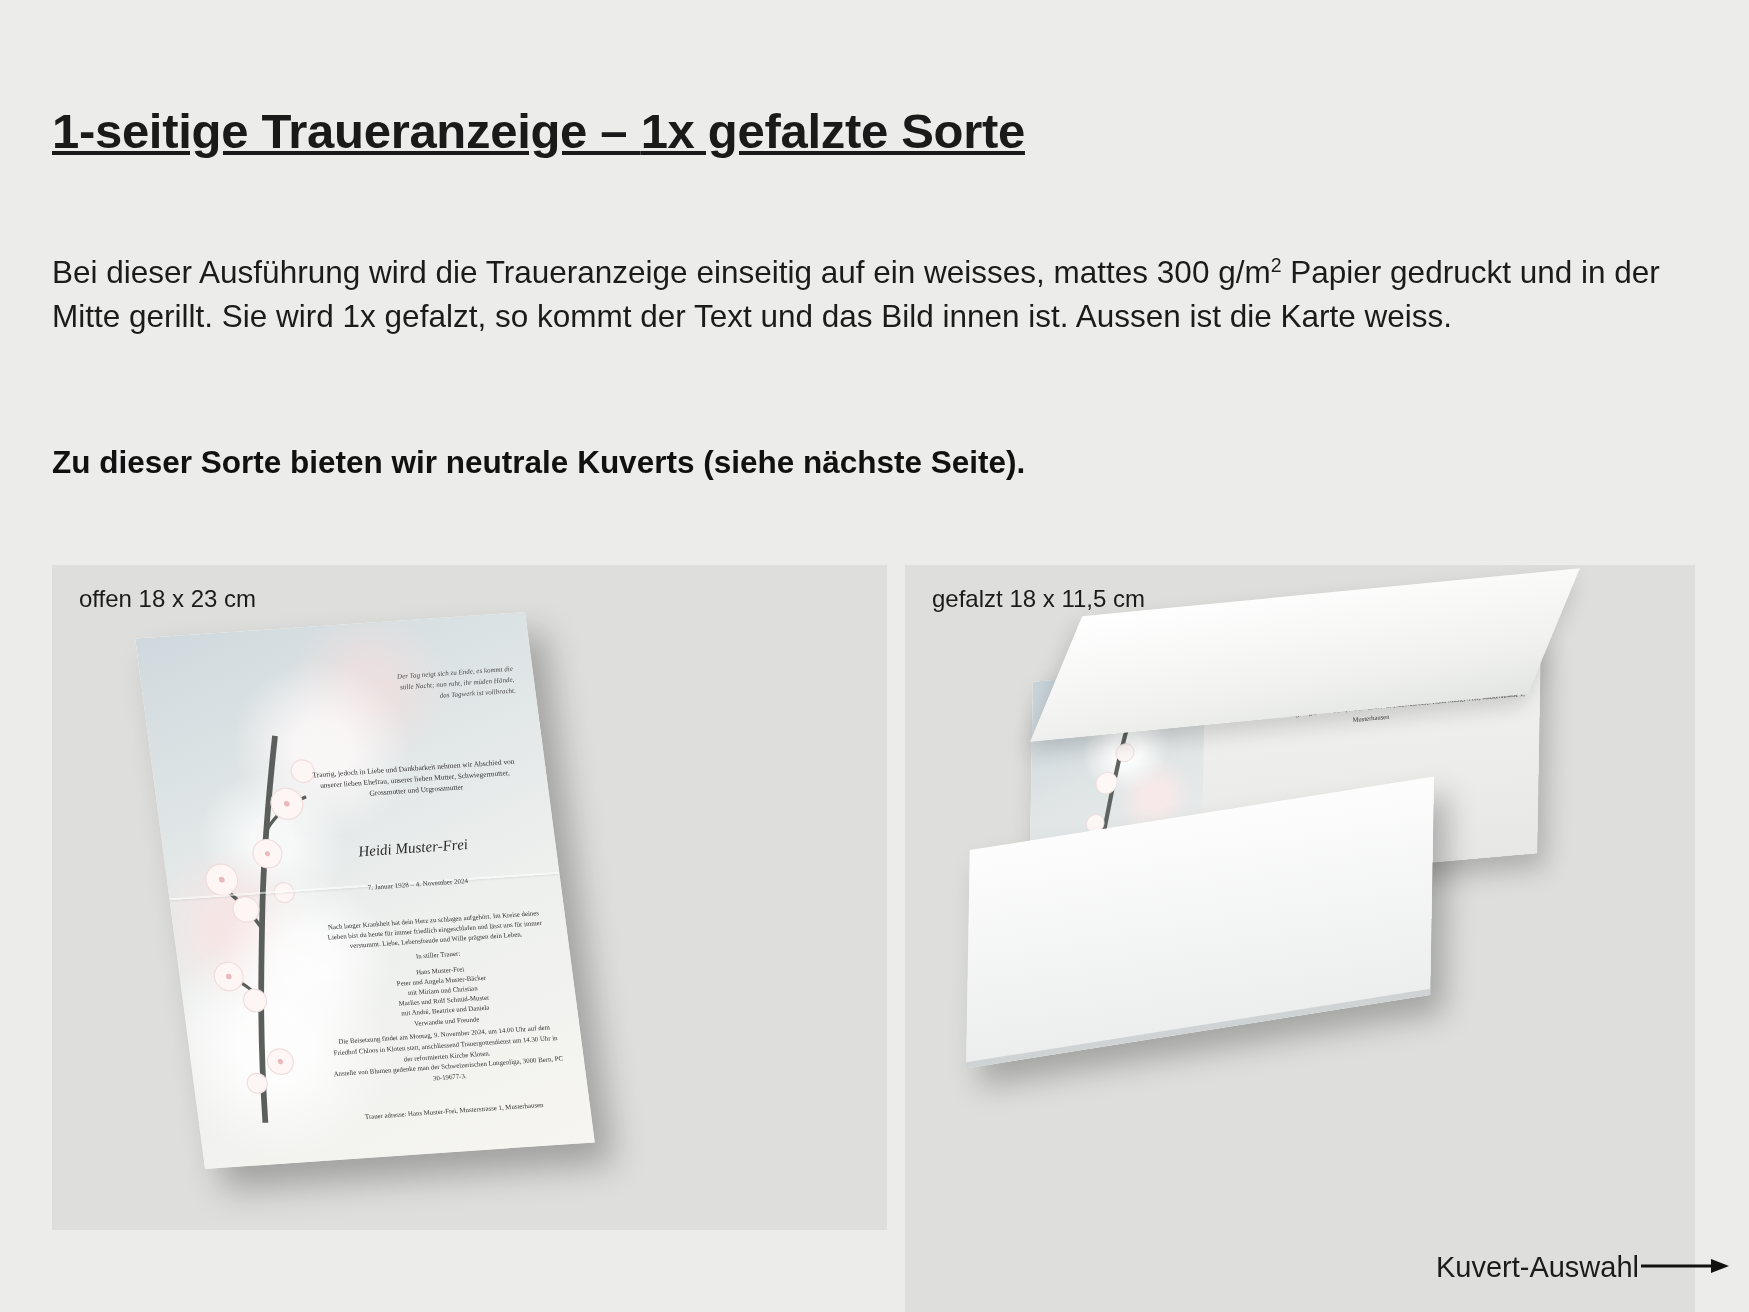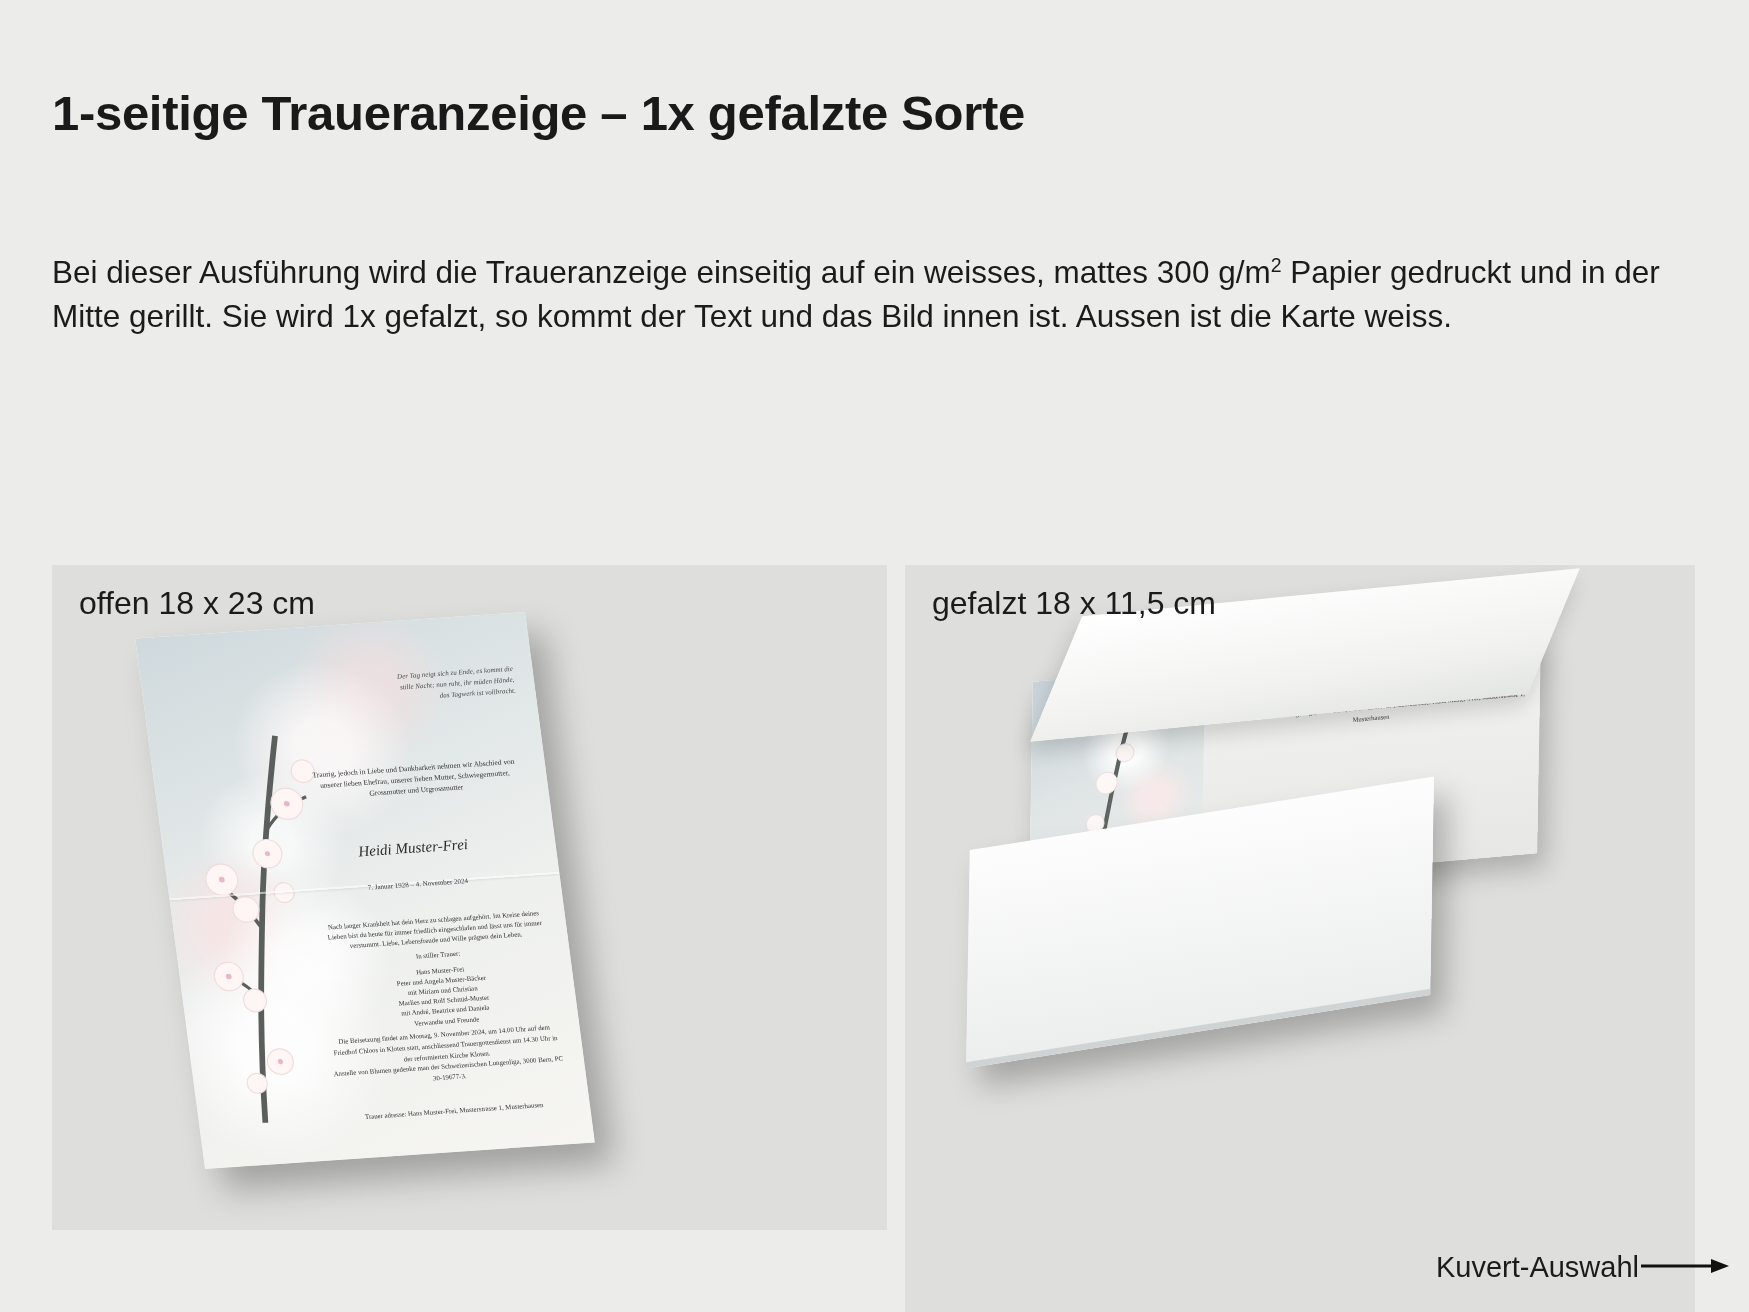--- a/index.html
+++ b/index.html
@@ -19,24 +19,25 @@
 
   .page {
     position: absolute;
     inset: 0;
   }
 
   
   .headline {
     position: absolute;
     left: 52px;
-    top: 52px;
+    top: 70px;
     font-size: 49px;
     letter-spacing: -0.3px;
     white-space: nowrap;
+    text-decoration: underline;
   }
   .headline .light { font-weight: 600; }
   .headline .bold  { font-weight: 700; }
 
   
   .intro {
     position: absolute;
     left: 52px;
     top: 218px;
     width: 1640px;
@@ -65,21 +66,21 @@
     background: #dededc;
     overflow: hidden;
   }
   .panel-left  { left: 52px;  top: 565px; width: 835px; height: 665px; }
   .panel-right { left: 905px; top: 565px; width: 790px; height: 858px; }
 
   .panel-caption {
     position: absolute;
     left: 27px;
     top: 20px;
-    font-size: 32px;
+    font-size: 24px;
     font-weight: 400;
     color: #1b1b1b;
     z-index: 6;
     text-align: center;
   }
 
   
   .open-card {
     position: absolute;
     left: 118px;
@@ -288,20 +289,21 @@
 <div class="page">
 
   <h1 class="headline">
     <span class="light">1-seitige Traueranzeige – </span><span class="bold">1x gefalzte Sorte</span>
   </h1>
 
   <p class="intro">
     <span>Bei dieser Ausführung wird die Traueranzeige einseitig auf ein weisses, mattes 300 g/m</span><sup>2</sup><span> Papier gedruckt und in der Mitte gerillt. Sie wird 1x gefalzt, so kommt der Text und das Bild innen ist. Aussen ist die Karte weiss.</span>
   </p>
 
+  <p class="subline">Zu dieser Sorte bieten wir neutrale Kuverts (siehe nächste Seite).</p>
 
   <div class="panel panel-left">
     <div class="panel-caption">offen 18 x 23 cm</div>
 
     <div class="open-card">
       <div class="card-photo">
         <svg class="branch" viewBox="0 0 120 300">
           <path d="M30 300 C34 240 40 200 46 160 C52 118 60 80 72 30" stroke="#5a5f5c" stroke-width="4" fill="none"></path>
           <path d="M46 165 C38 150 30 140 18 130" stroke="#5a5f5c" stroke-width="2.6" fill="none"></path>
           <path d="M58 95 C66 84 76 78 88 74" stroke="#5a5f5c" stroke-width="2.2" fill="none"></path>

